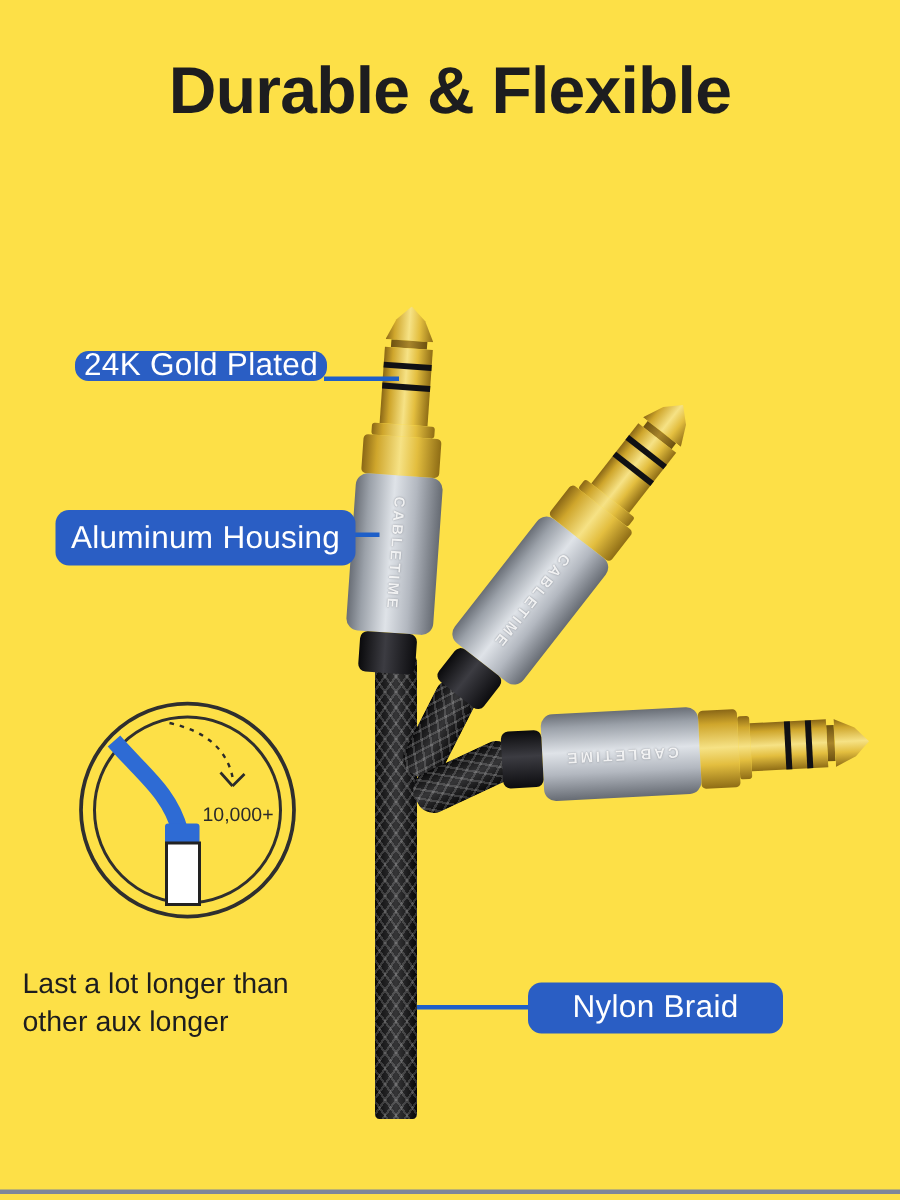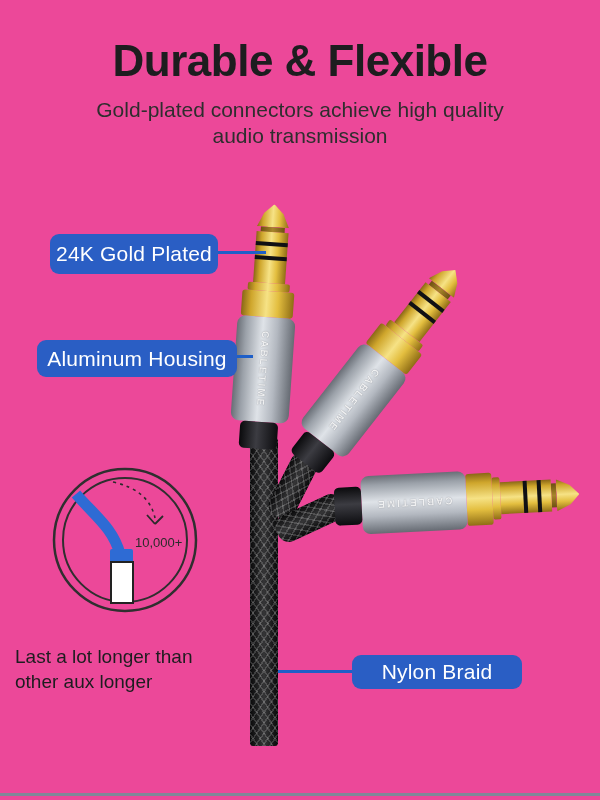--- a/index.html
+++ b/index.html
@@ -1,35 +1,35 @@
 <!DOCTYPE html>
 <html><head>
 <meta charset="utf-8">
 <style>
   html,body{margin:0;padding:0;background:#ffffff;}
   .stage{
-    position:relative;width:600px;height:800px;overflow:hidden;background:#ec4899;
+    position:relative;width:600px;height:800px;overflow:hidden;background:#fde047;
     font-family:"Liberation Sans", sans-serif;
   }
   
   .title{
     position:absolute;top:36px;left:0;width:600px;text-align:center;
     font-size:44px;font-weight:700;color:#1d1d1f;letter-spacing:-0.5px;
   }
   .subtitle{
     position:absolute;top:97px;left:0;width:600px;text-align:center;
     font-size:21px;color:#2e2e2e;line-height:1.22;font-weight:400;
   }
   
   .callout{
     position:absolute;display:flex;align-items:center;justify-content:center;
     background:#2a5ec4;color:#ffffff;border-radius:9px;font-size:21px;
     letter-spacing:0.2px;white-space:nowrap;z-index:6;
   }
-  .co-gold{left:50px;top:234px;width:168px;height:40px;}
+  .co-gold{left:50px;top:234px;width:168px;height:20px;}
   .co-alum{left:18px;top:340px;width:200px;height:37px;margin-left:19px;}
   .co-nylon{left:352px;top:655px;width:170px;height:34px;}
   .callout-line{position:absolute;height:3px;background:#1e5fc8;z-index:5;}
   .cl-gold{left:216px;top:251px;width:50px;}
   .cl-alum{left:223px;top:355px;width:30px;}
   .cl-nylon{left:278px;top:670px;width:76px;}
   
   .connector{position:absolute;width:58px;height:245px;}
   .conn-1{left:237px;top:204px;transform:rotate(4deg);z-index:2;}
   .conn-2{left:351px;top:244px;transform:rotate(38deg);z-index:3;}
@@ -73,24 +73,20 @@
   }
   
   .footer-line{position:absolute;left:0;top:793px;width:600px;height:3px;background:#7f8798;}
 </style>
 </head>
 <body>
 
 <div class="stage">
 
   <div class="title">Durable &amp; Flexible</div>
-  <div class="subtitle">
-    <span>Gold-plated connectors achieve high quality</span><br>
-    <span>audio transmission</span>
-  </div>
 
   <div class="main-cable braid"></div>
   <div class="seg-b braid"></div>
   <div class="seg-c braid"></div>
 
   <div class="connector conn-1">
     <div class="jack-tip gold"></div>
     <div class="jack-groove"></div>
     <div class="jack-shaft gold"></div>
     <div class="jack-ring ring-a"></div>

